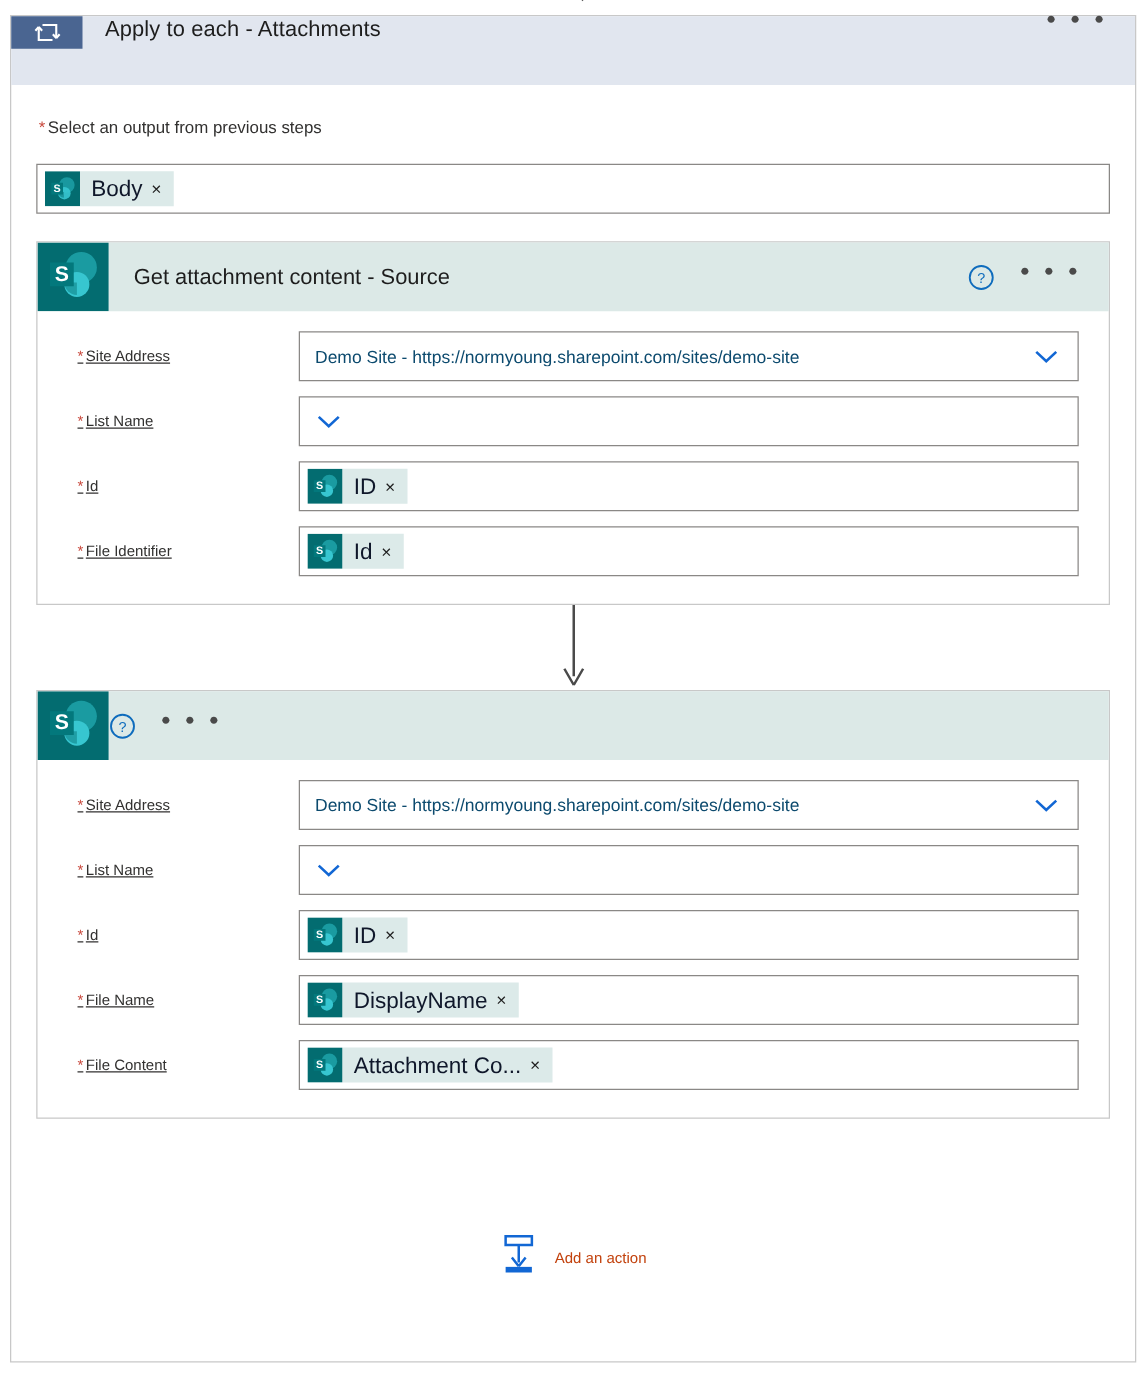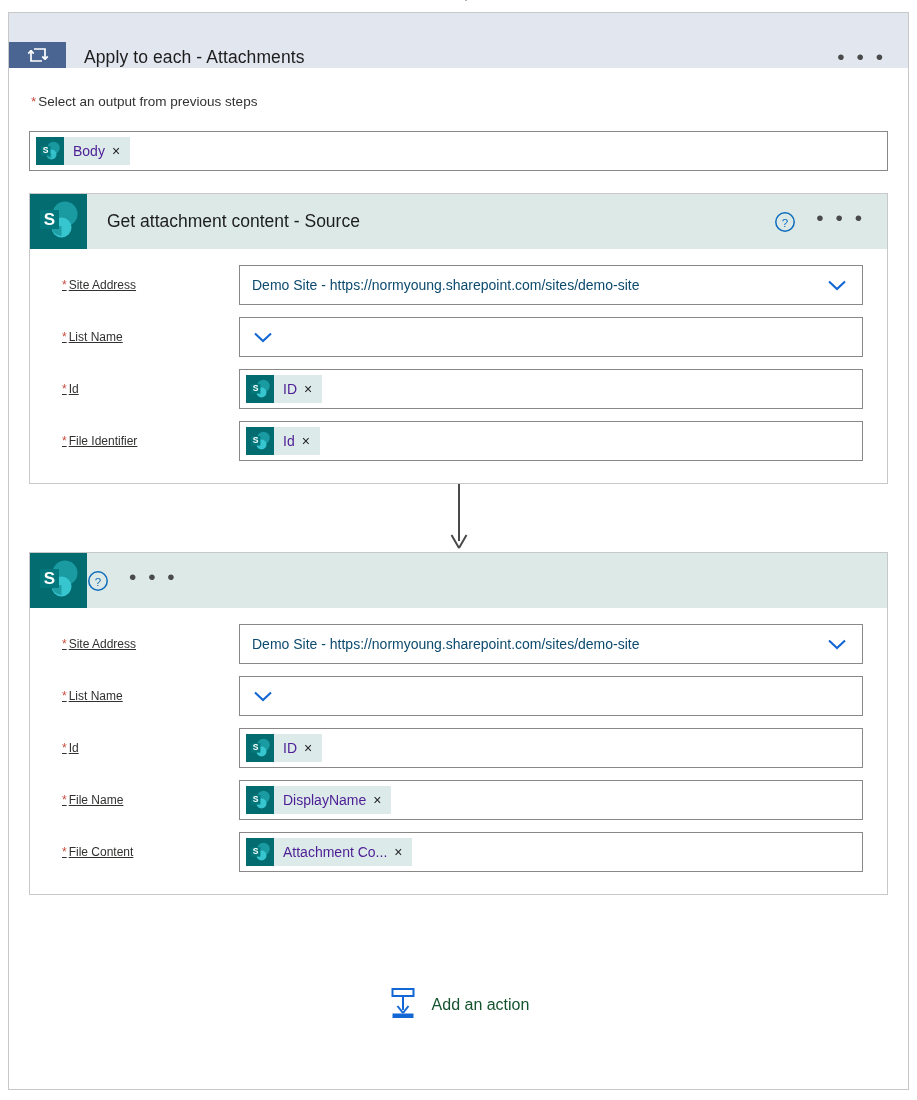--- a/index.html
+++ b/index.html
@@ -30,21 +30,21 @@
     left: 8px; top: 12px;
     width: 901px;
     height: 1078px;
     border: 1px solid #c8c8c8;
     background: #ffffff;
   }
 
   
   .loop-header {
     display: flex;
-    align-items: flex-end;
+    align-items: flex-start;
     height: 55px;
     background: #e1e6ef;
   }
   .loop-icon-tile {
     width: 57px;
     background: #4a6591;
     display: flex;
     align-items: center;
     justify-content: center;
     flex: 0 0 57px;
@@ -102,22 +102,22 @@
     height: 28px;
     background: #dceae9;
     max-width: 100%;
   }
   .chip-icon {
     width: 28px; height: 28px;
     flex: 0 0 28px;
     display: block;
   }
   .chip-text {
-    font-size: 14px;
-    color: #4c1d95;
+    font-size: 18px;
+    color: #0f172a;
     padding: 0 7px 0 9px;
     white-space: nowrap;
   }
   .chip-x {
     font-size: 14px;
     color: #1d1d1d;
     padding-right: 10px;
     cursor: pointer;
     line-height: 1;
   }
@@ -218,22 +218,22 @@
   
   .add-action {
     display: flex;
     align-items: center;
     justify-content: center;
     gap: 14px;
     margin-top: 92px;
     cursor: pointer;
   }
   .add-action-label {
-    font-size: 16px;
-    color: #14532d;
+    font-size: 12px;
+    color: #c2410c;
   }
 </style>
 </head>
 <body>
 
 <div class="top-arrow"></div>
 
 <div class="loop-container">
 
   <div class="loop-header">

